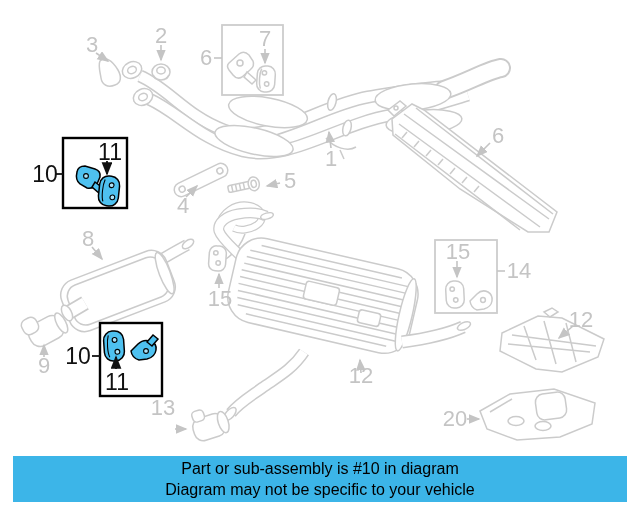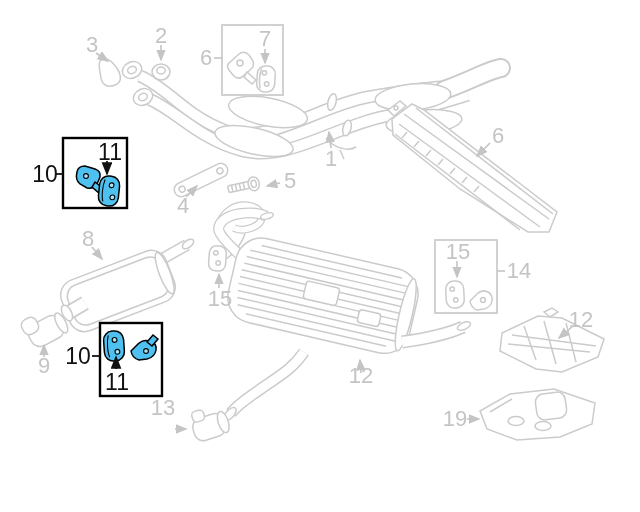--- a/index.html
+++ b/index.html
@@ -259,16 +259,20 @@
 <span class="lbl" style="left:88px;top:239px">8</span>
 <span class="lbl" style="left:220px;top:299px">15</span>
 <span class="lbl" style="left:458px;top:252px">15</span>
 <span class="lbl" style="left:519px;top:271px">14</span>
 <span class="lbl" style="left:361px;top:376px">12</span>
 <span class="lbl" style="left:581px;top:320px">12</span>
 <span class="lbl" style="left:44px;top:366px">9</span>
 <span class="lbl dark" style="left:78px;top:356px">10</span>
 <span class="lbl dark" style="left:117px;top:382px">11</span>
 <span class="lbl" style="left:163px;top:408px">13</span>
-<span class="lbl" style="left:455px;top:419px">19</span>
-
-
+<span class="lbl" style="left:455px;top:419px">20</span>
+
+<div id="banner" style="background: rgb(60, 181, 232); color: rgb(0, 0, 0);">
+  <p>Part or sub-assembly is #10 in diagram</p>
+  <p>Diagram may not be specific to your vehicle</p>
 </div>
 
+</div>
+
 </body></html>

